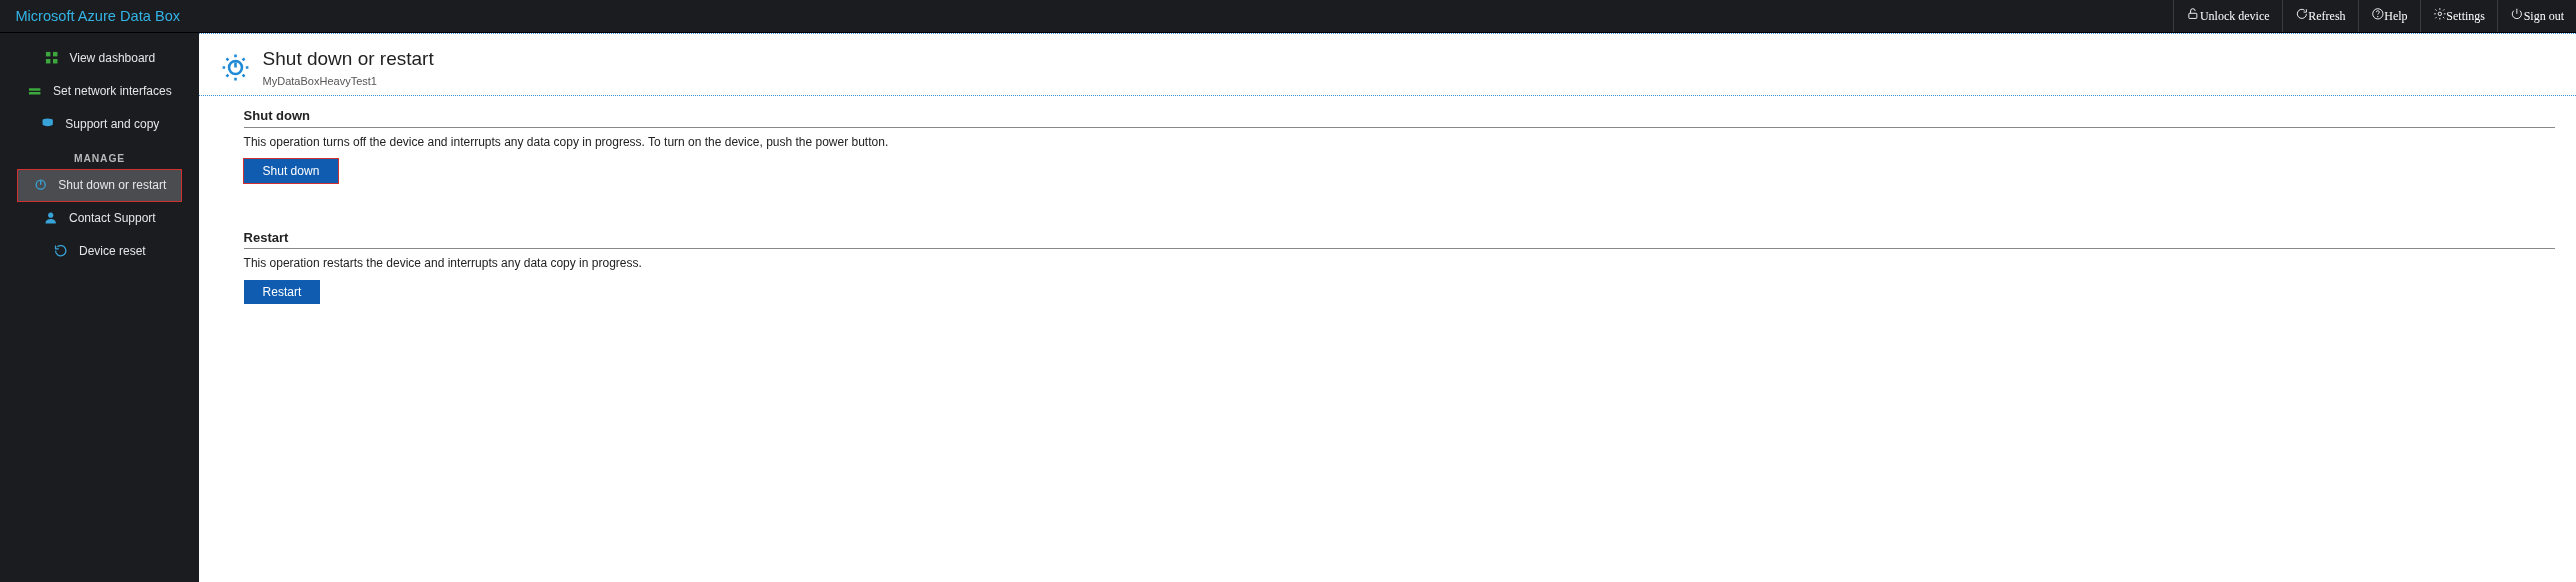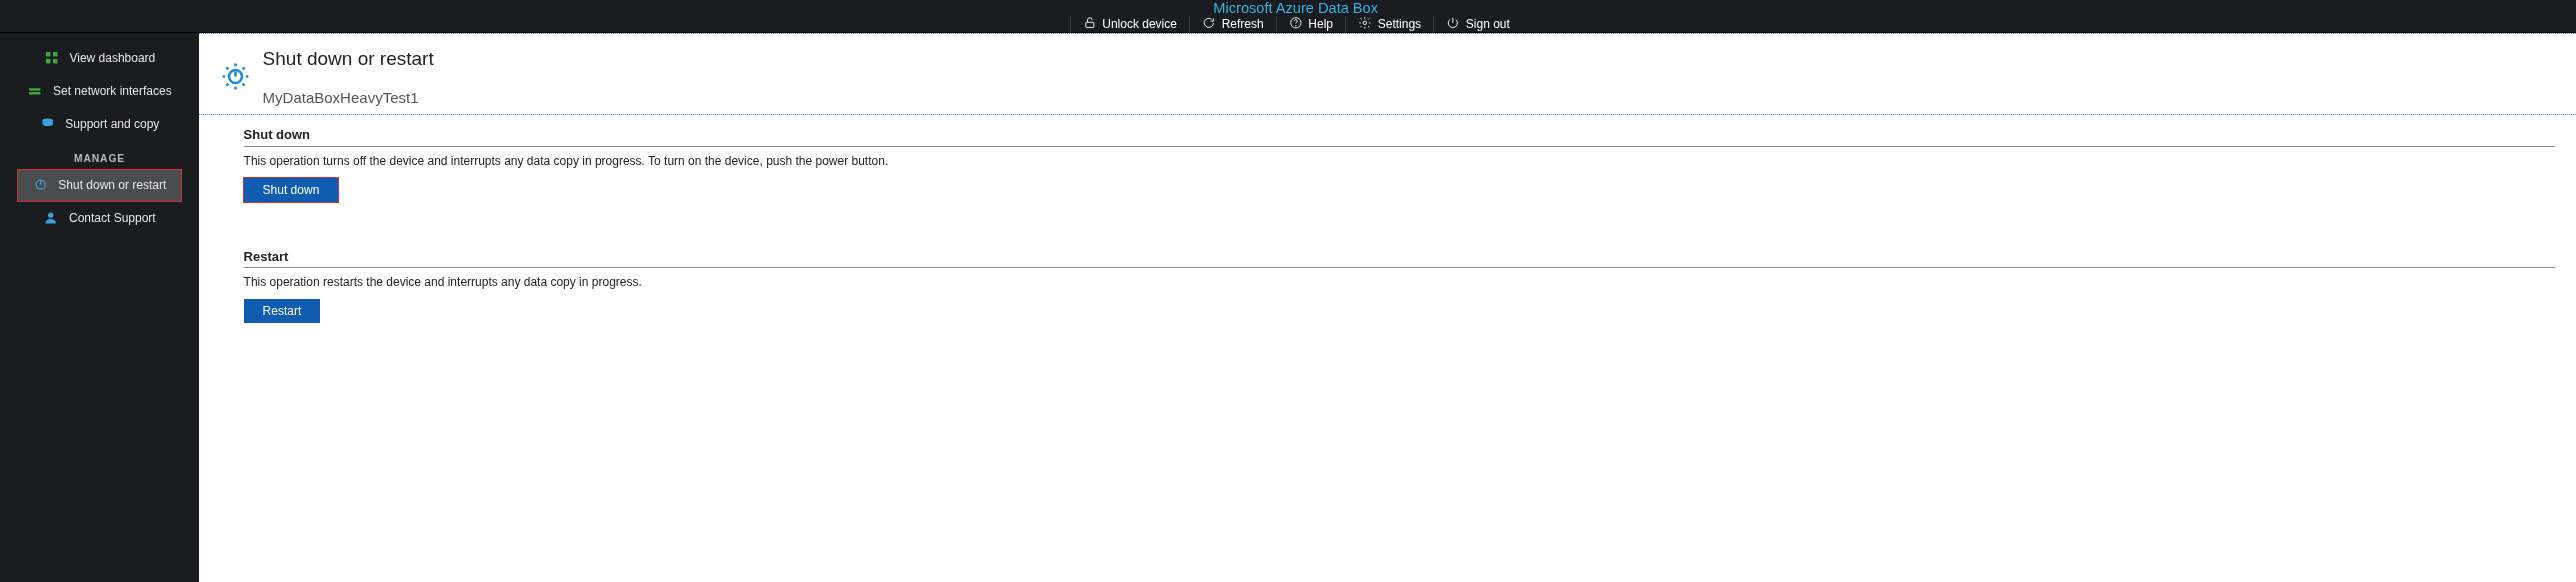--- a/index.html
+++ b/index.html
@@ -7,39 +7,38 @@
   body { display: flex; flex-direction: column; }
 
   
   .topbar {
     height: 33px;
     background: #1b1c20;
     display: flex;
     align-items: center;
     padding-left: 15.4px;
     border-bottom: 0.9px solid #000;
-    flex-direction: column;
   }
   .brand {
     color: #32b4e6;
     font-size: 14.6px;
     font-weight: 400;
     flex: 0 0 auto;
   }
   .topbar-spacer { flex: 1; }
   .top-actions { display: flex; height: 100%; }
   .top-action {
     display: flex;
     align-items: center;
     padding: 0 12px;
     border-left: 0.9px solid #3a3b3f;
     color: #fff;
     font-size: 12px;
     cursor: pointer;
-    gap: 6px;
+    font-family: Liberation Serif, serif;
   }
   .top-action svg { width: 13.7px; height: 13.7px; stroke: #fff; fill: none; }
 
   
   .below { flex: 1; display: flex; }
 
   
   .sidebar {
     width: 199px;
     background: #1b1c20;
@@ -86,21 +85,21 @@
   .page-header {
     display: flex;
     align-items: center;
     gap: 12px;
     padding: 13.7px 20.6px 8.6px 20.6px;
     border-bottom: 0.9px dotted #3e8ccf;
   }
   .page-header .big-icon { width: 31px; height: 31px; }
   .page-header .big-icon svg { width: 31px; height: 31px; }
   .page-title-block h1 { font-size: 19px; font-weight: 400; color: #222; }
-  .page-title-block .subtitle { font-size: 15px; color: #555; margin-top: 19px; }
+  .page-title-block .subtitle { font-size: 11px; color: #555; margin-top: 5px; }
 
   .section {
     padding: 12px 20.6px 8.6px 20.6px;
     margin-left: 24px;
   }
   .section h2 {
     font-size: 13px;
     font-weight: 700;
     color: #222;
     padding-bottom: 3.4px;
@@ -241,20 +240,29 @@
     <div class="nav-item">
       <span class="nav-icon">
         <svg viewBox="0 0 24 24" fill="#38a3d8">
             <circle cx="12" cy="8" r="4"></circle>
             <path d="M4 20c0-4 4-6 8-6s8 2 8 6v1H4z"></path>
           </svg>
       </span>
       <span>Contact Support</span>
     </div>
 
+    <div class="nav-item">
+      <span class="nav-icon">
+        <svg viewBox="0 0 24 24" fill="none" stroke="#38a3d8" stroke-width="2">
+            <path d="M4 12a8 8 0 1 0 3-6.2"></path>
+            <path d="M4 4v5h5"></path>
+          </svg>
+      </span>
+      <span>Device reset</span>
+    </div>
 
   </div>
 
   <div class="main">
 
     <div class="page-header">
       <span class="big-icon">
         <svg viewBox="0 0 24 24" fill="none" stroke="#1f8ad6" stroke-width="2">
           <circle cx="12" cy="12" r="5"></circle>
           <path d="M12 8v4"></path>

